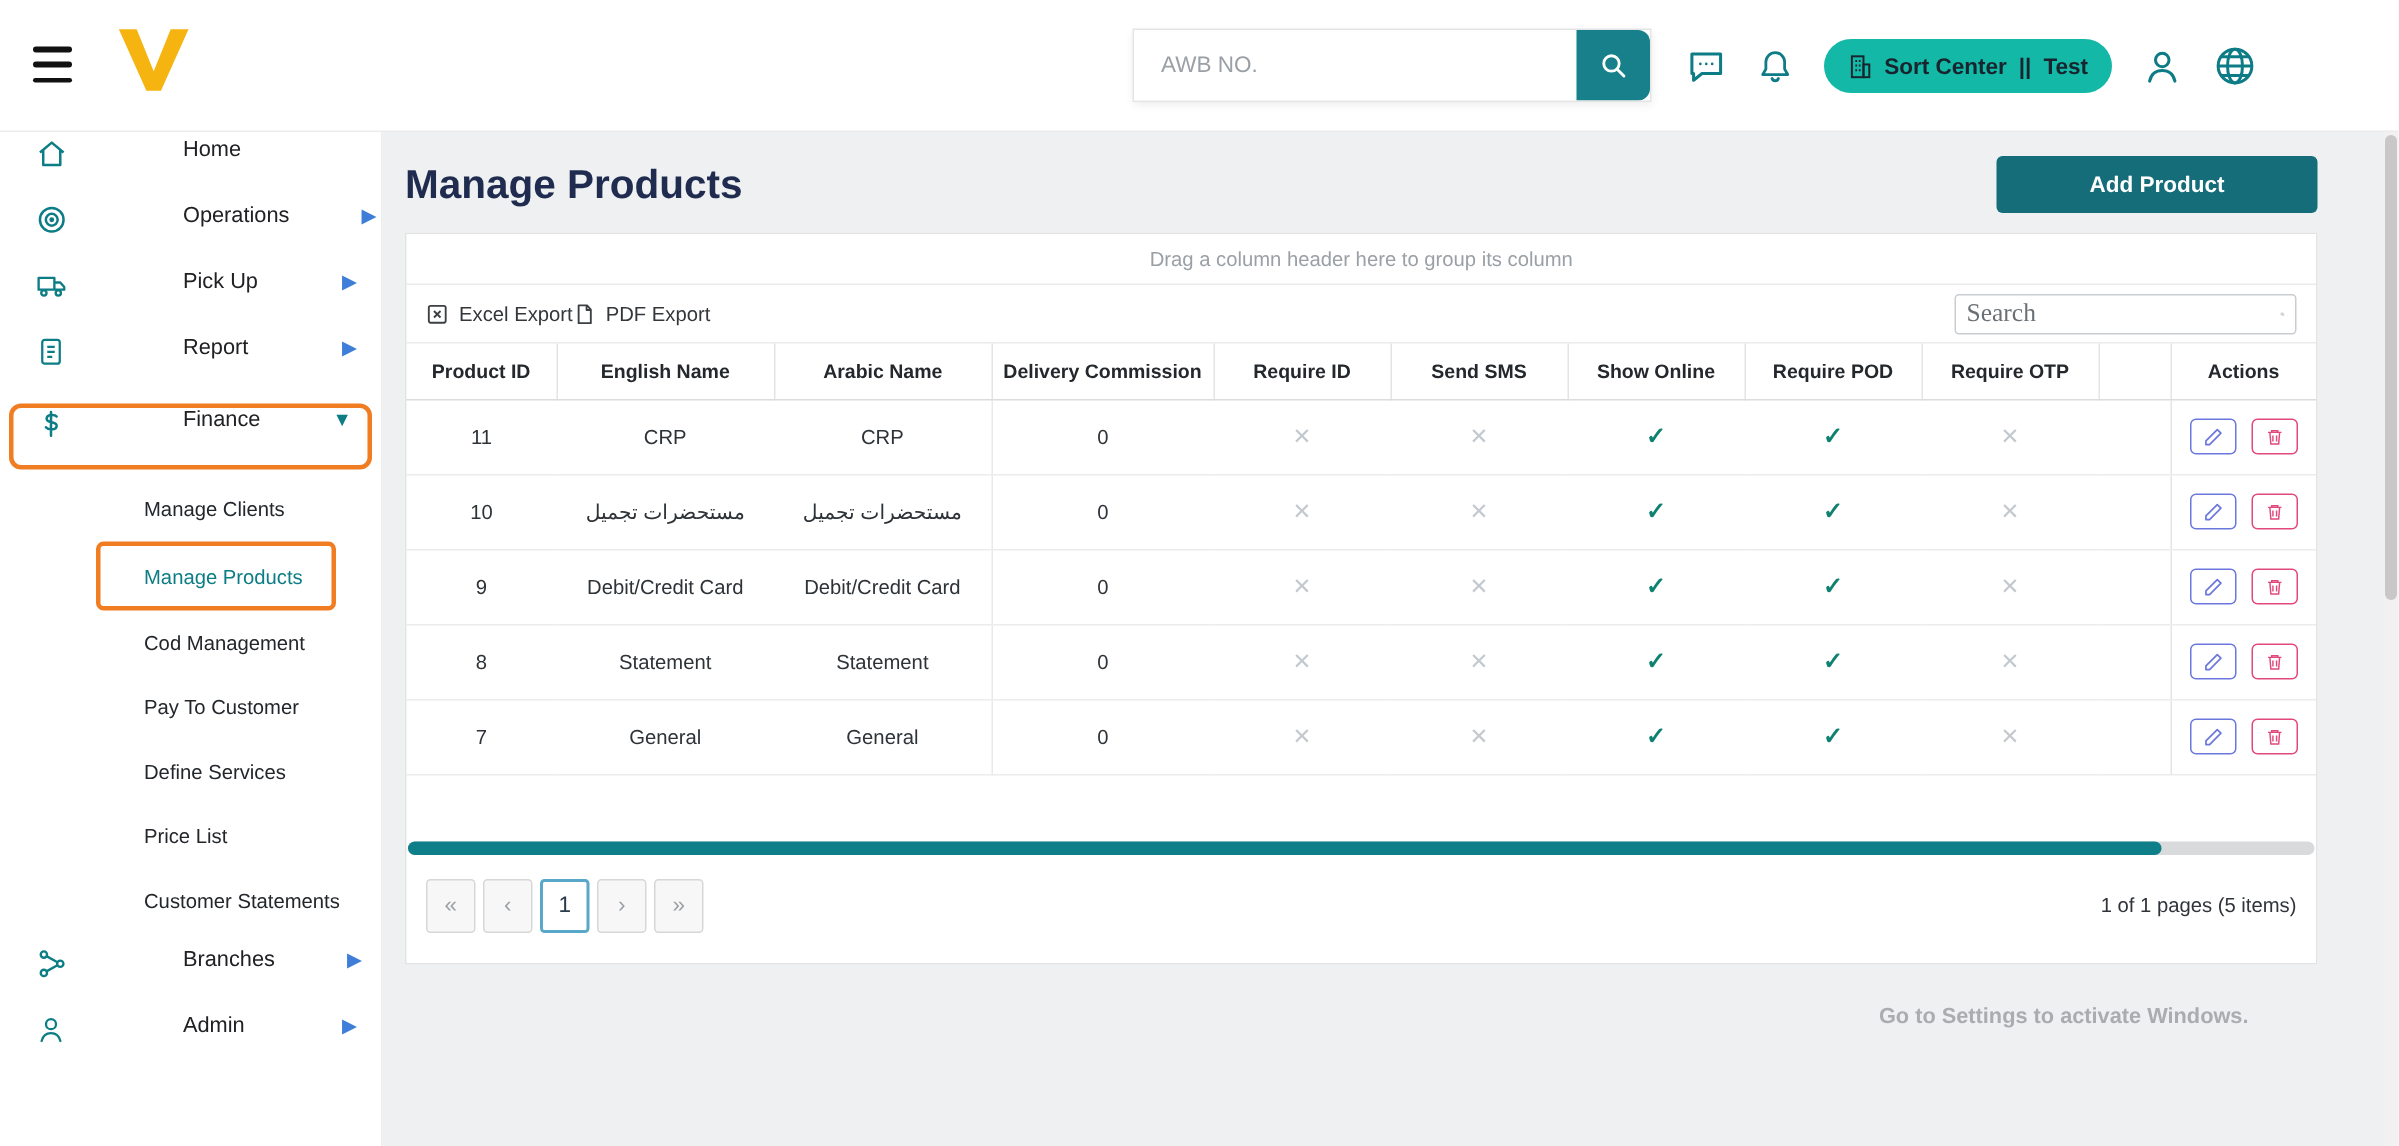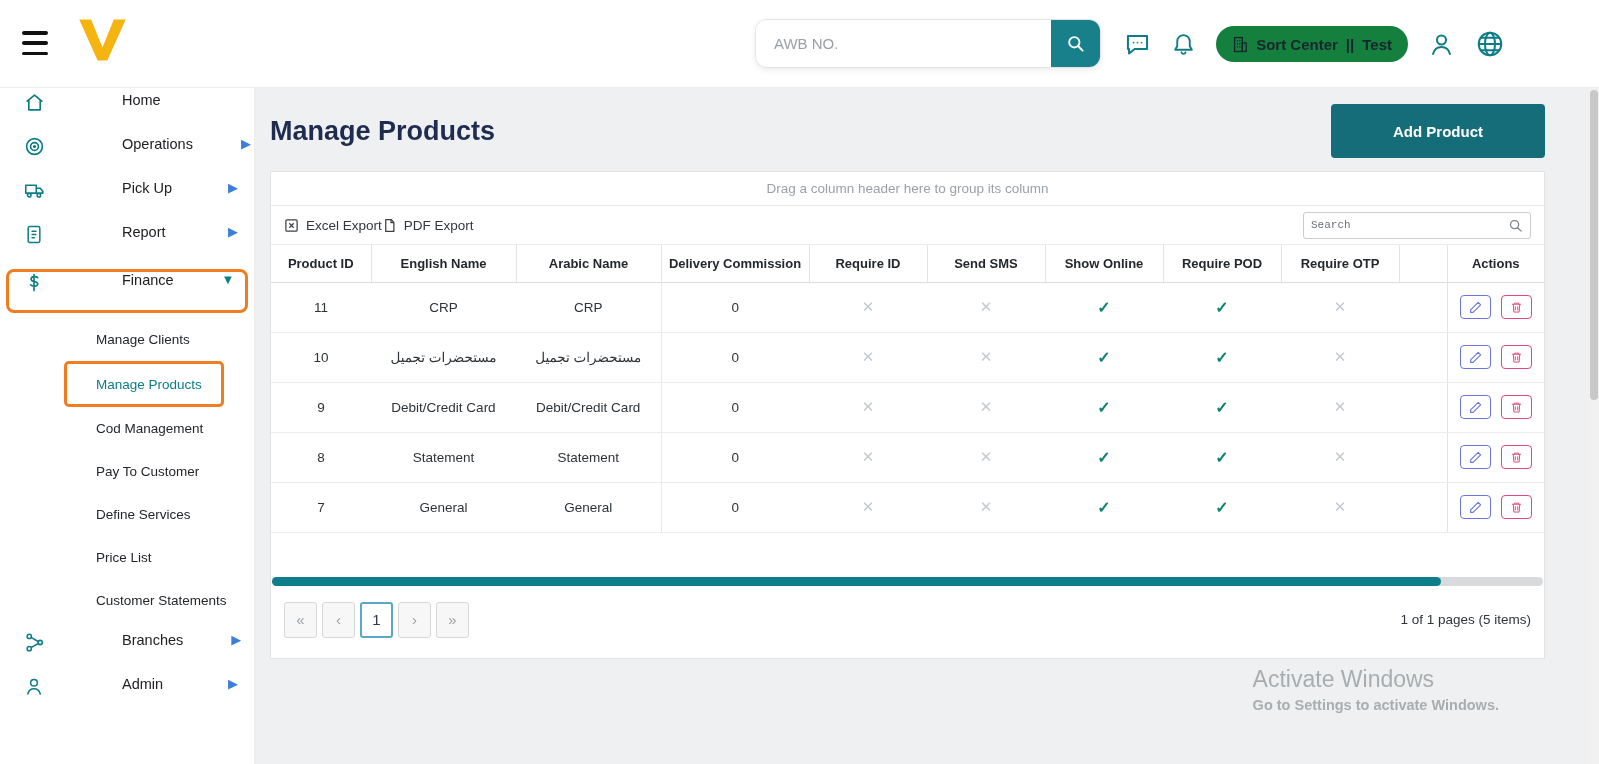--- a/index.html
+++ b/index.html
@@ -15,31 +15,31 @@
   .topbar {
     position: absolute; top:0; left:0; width:1599px; height:88px;
     background:#fff; border-bottom:1px solid #ececec; z-index:5;
   }
   .hamburger { position:absolute; left:22px; top:31px; width:26px; height:24px;
     background:none; border:none; cursor:pointer; display:flex; flex-direction:column; justify-content:space-between; }
   .hamburger span { display:block; height:3.5px; background:#111; border-radius:2px; }
   .logo { position:absolute; left:76px; top:16px; cursor:pointer; }
   .awb-search {
     position:absolute; left:755px; top:19px; width:346px; height:49px;
-    background:#fff; border:1px solid #e4e4e4; border-radius:12px;
+    background:#fff; border:1px solid #e4e4e4; border-radius:0;
     box-shadow:0 2px 6px rgba(0,0,0,.08); display:flex; align-items:stretch; overflow:hidden;
   }
   .awb-search input { flex:1; border:none; outline:none; padding:0 18px; font-size:15px; color:#444;
     font-family:"Liberation Sans",sans-serif; }
   .awb-search input::placeholder { color:#9aa0a6; }
   .awb-btn { width:49px; background:#17808a; border:none; cursor:pointer; display:flex; align-items:center; justify-content:center; border-radius:0 8px 8px 0; }
   .top-icons { position:absolute; right:94px; top:22px; height:44px; display:flex; align-items:center; gap:20px; }
   .icon-btn { background:none; border:none; cursor:pointer; color:#0e7c86; display:flex; align-items:center; }
   .center-badge {
-    height:36px; background:#15803d; border-radius:18px; padding:0 16px;
+    height:36px; background:#14b8a6; border-radius:18px; padding:0 16px;
     display:flex; align-items:center; gap:8px; font-size:15px; font-weight:bold; color:#18242e; cursor:pointer;
   }
   .center-badge .divider { font-weight:bold; color:#18242e; }
   
   .sidebar {
     position:absolute; top:88px; left:0; bottom:0; width:255px;
     background:#fff; border-right:1px solid #ececec; padding-top:4px; overflow:hidden;
   }
   .nav-item { height:44px; display:flex; padding:0 16px 0 22px; cursor:pointer;gap:48px; }
   .nav-ic { width:24px; display:flex; justify-content:center; color:#0d7d85; margin-right:28px; flex:none; }
@@ -50,31 +50,31 @@
   .finance-wrap .chev { color:#0d7d85; }
   .subnav { padding:4px 0 2px;margin-left:48px; }
   .subnav-item { height:43px; display:flex; align-items:center; padding-left:48px; font-size:13.5px; color:#23272b; cursor:pointer; }
   .mp-wrap { margin:0 30px 0 16px; border:3px solid #f07d22; border-radius:5px; }
   .mp-wrap .subnav-item { height:40px; padding-left:29px; color:#0d7d85; }
   .nav-gap { height:8px; }
   
   .main { position:absolute; left:256px; top:88px; right:0; bottom:0; padding:16px 54px 0 14px; }
   .page-head { display:flex; justify-content:space-between; align-items:center; margin-bottom:13px; }
   .page-title { font-size:27px; font-weight:bold; color:#1f2c4f; }
-  .add-btn { width:214px; height:54px; background:#146d78; color:#fff; border:none; border-radius:4px;
+  .add-btn { width:214px; height:38px; background:#146d78; color:#fff; border:none; border-radius:4px;
     font-size:15px; font-weight:bold; cursor:pointer; font-family:"Liberation Sans",sans-serif; }
   .grid-card { background:#fff; border:1px solid #e3e3e3; }
   .group-hint { height:34px; line-height:34px; text-align:center; color:#9aa0a6; font-size:13.5px; border-bottom:1px solid #ebebeb; }
   .grid-toolbar { height:39px; display:flex; align-items:center; padding:0 13px; border-bottom:1px solid #ebebeb; }
   .export-btn { display:flex; align-items:center; gap:7px; background:none; border:none; cursor:pointer;
     font-size:13.5px; color:#33373b; font-family:"Liberation Sans",sans-serif; }
   .export-btn svg { color:#3c4043; }
   .grid-search { margin-left:auto; width:228px; height:27px; border:1px solid #c9cdd1; border-radius:3px;
     display:flex; align-items:center; padding:0 7px; background:#fff; }
-  .grid-search input { flex:1; border:none; outline:none; font-size:11px; color:#ef4444; font-family:Liberation Mono, monospace; }
+  .grid-search input { flex:1; border:none; outline:none; font-size:17px; color:#ef4444; font-family:Liberation Serif, serif; }
   .grid-search input::placeholder { color:#6b7075; }
   table { width:100%; border-collapse:collapse; table-layout:fixed; }
   thead th { height:37px; font-size:13px; font-weight:bold; color:#24282c; text-align:center;
     border-right:1px solid #e4e4e4; border-bottom:1px solid #dcdcdc; padding:0 4px; }
   thead th:last-child { border-right:none; }
   tbody td { height:50px; font-size:13.5px; color:#2e3338; text-align:center; border-bottom:1px solid #ececec; padding:0 4px; }
   tbody td.sep-r { border-right:1px solid #e9e9e9; }
   tbody td.actions-col { border-left:1px solid #e4e4e4; }
   .flag-check { color:#0f8170; font-weight:bold; font-size:16px; }
   .flag-cross { color:#c3c9ce; font-size:15px; }
@@ -466,19 +466,18 @@
         <button class="pg-btn pg-current">1</button>
         <button class="pg-btn">›</button>
         <button class="pg-btn">»</button>
       </div>
       <div class="pager-summary">1 of 1 pages (5 items)</div>
     </div>
   </section>
 </main>
 
 <div class="watermark">
-  <div class="wm-title">Activate Windows</div>
   <div class="wm-sub">Go to Settings to activate Windows.</div>
 </div>
 
 <div class="v-scrollbar">
   <div class="v-thumb"></div>
 </div>
 
 </body></html>

